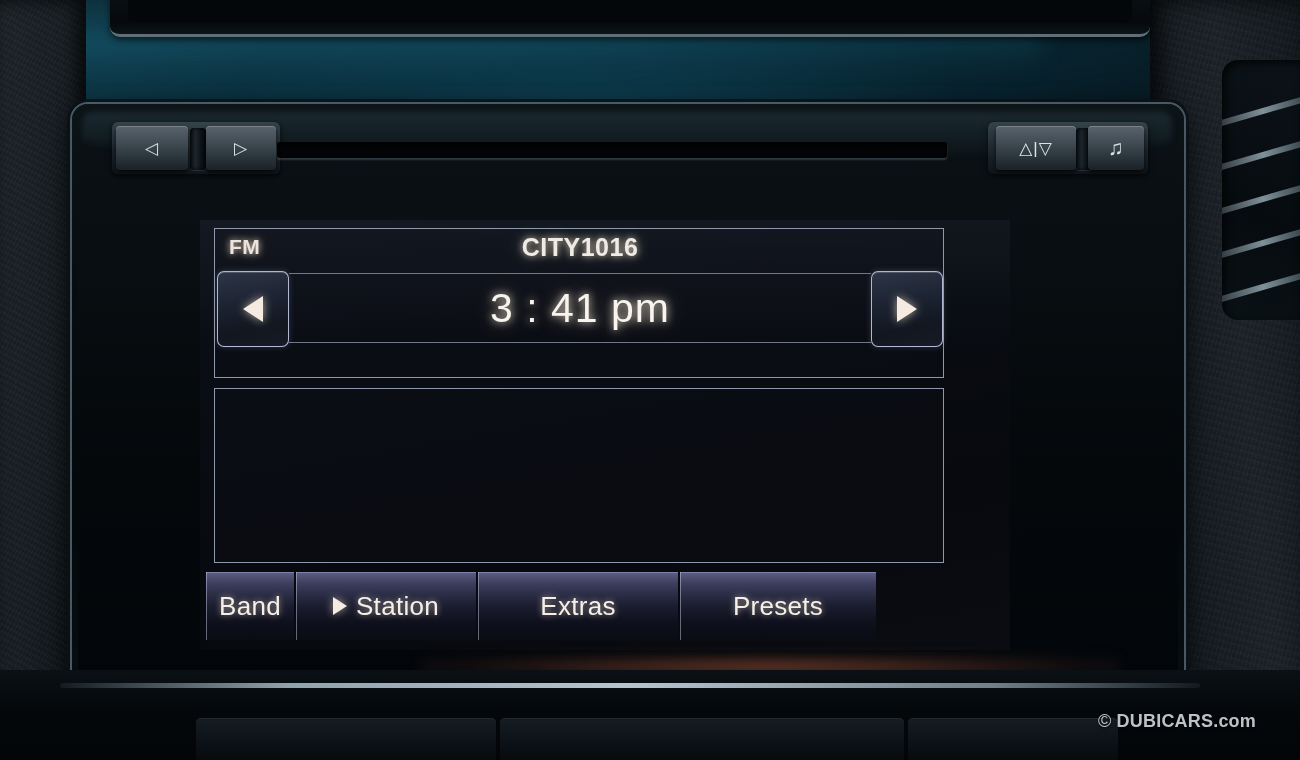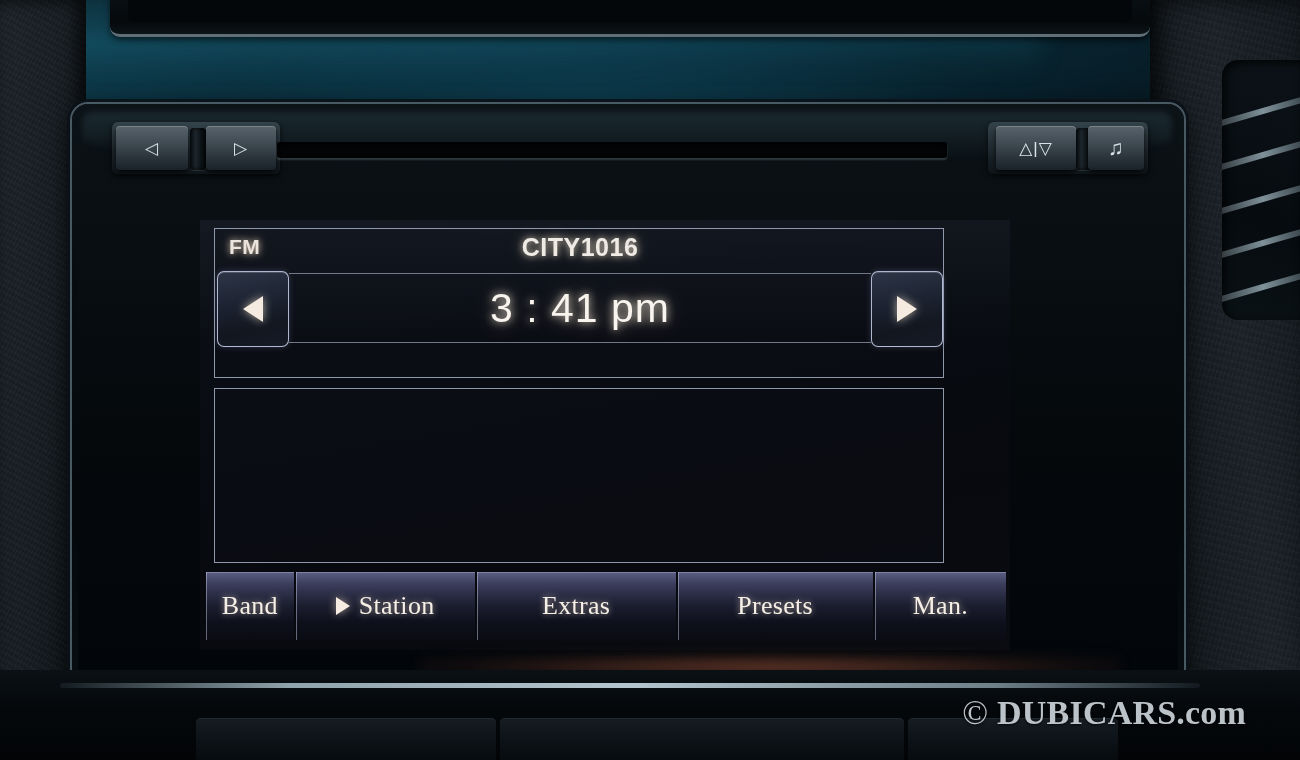--- a/index.html
+++ b/index.html
@@ -304,21 +304,20 @@
   .tri.left  { border-right: 20px solid #f7ece1; }
   .tri.right { border-left: 20px solid #f7ece1; }
 
   
   .softbar {
     position: absolute;
     left: 6px; top: 352px;
     width: 800px; height: 68px;
     display: flex;
     gap: 2px;
-    font-family: Liberation Serif, serif;
   }
   .softkey {
     position: relative;
     height: 68px;
     background: linear-gradient(180deg, #5d5f84 0%, #3b3d5c 18%, #1e2033 46%, #0e101c 74%, #0a0b13 100%);
     display: flex;
     align-items: center;
     justify-content: center;
     color: #f6efe6;
     font-size: 26px;
@@ -334,28 +333,27 @@
     border-bottom: 9px solid transparent;
     border-left: 14px solid #f7ece1;
     margin-right: 9px;
     flex: none;
     filter: drop-shadow(0 0 4px rgba(255,235,210,0.6));
   }
 
   
   .watermark {
     position: absolute;
-    right: 54px; bottom: 28px;
+    right: 44px; bottom: 28px;
     color: rgba(214,222,228,0.88);
-    font-size: 34px;
+    font-size: 18px;
     font-weight: bold;
     letter-spacing: 0.2px;
     text-shadow: 0 1px 3px rgba(0,0,0,0.8);
     user-select: none;
-    font-family: Liberation Serif, serif;
   }
   .watermark .c-mark { font-weight: normal; }
 </style>
 </head>
 <body>
 
 <div id="scene">
 
   <div class="dash-base"></div>
   <div class="trim-gloss"></div>
@@ -427,23 +425,20 @@
         <div class="softkey" style="width:180px">
           <span class="sk-tri"></span>
           <span>Station</span>
         </div>
         <div class="softkey" style="width:200px">
           <span>Extras</span>
         </div>
         <div class="softkey" style="width:196px">
           <span>Presets</span>
         </div>
-        <div class="softkey" style="width:132px">
-          <span>Man.</span>
-        </div>
       </div>
 
       <div class="screen-glare"></div>
     </div>
   </div>
 
   <div class="warm-glow"></div>
   <div class="lower-shelf"></div>
   <div class="lower-chrome"></div>
   <div class="lower-btn" style="left:196px;  width:300px;"></div>

